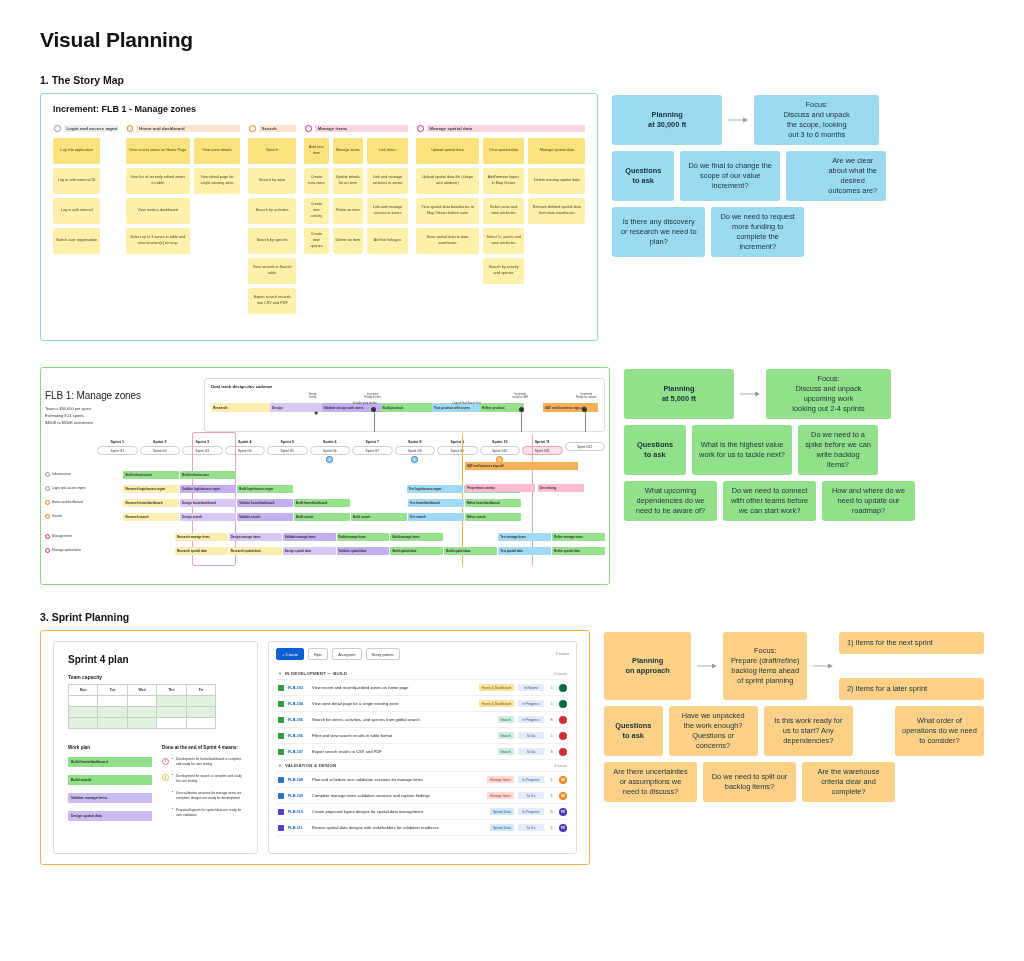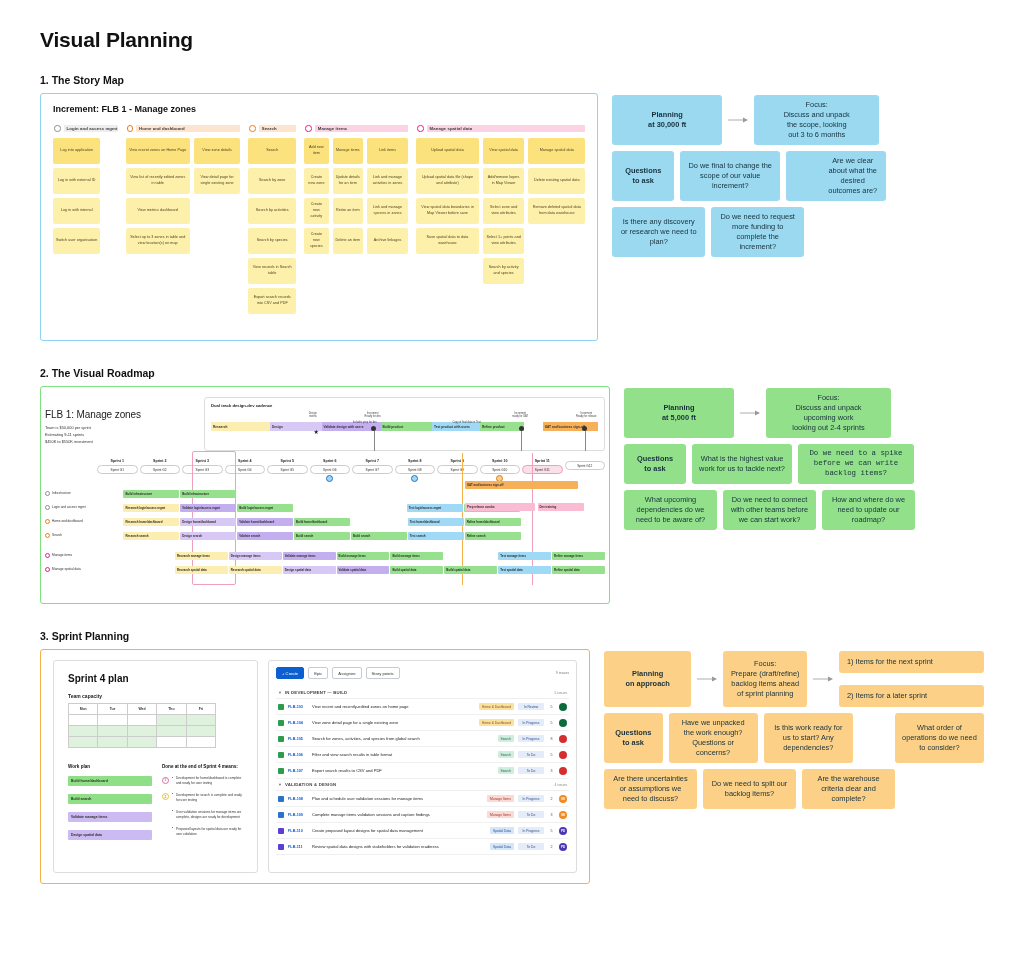--- a/index.html
+++ b/index.html
@@ -295,21 +295,20 @@
           </div>
           <div class="flow-row">
             <div class="fbox b-blue" style="width: 93px;">Is there any discovery or research we need to plan?</div>
             <div class="fbox b-blue" style="width: 93px;">Do we need to request more funding to complete the increment?</div>
           </div>
         </div>
     </div>
   </div>
 
   <div id="sec2">
-    <div class="section-label">2. The Visual Roadmap</div>
     <div class="sec-row">
       <div class="panel panel-green roadmap">
         <div class="rm-top">
           <div class="rm-left">
             <div class="rm-title">FLB 1: Manage zones</div>
             <div class="rm-meta" id="rm-meta">
                 <div>Team is $50,000 per sprint</div>
                 <div>Estimating 9-11 sprints</div>
                 <div>$450K to $550K investment</div>
               </div>
@@ -506,21 +505,21 @@
               <svg viewBox="0 0 20 10">
                 <line x1="0" y1="5" x2="15" y2="5" stroke="#999" stroke-width="0.8"></line>
                 <polygon points="15,2.6 20,5 15,7.4" fill="#999"></polygon>
               </svg>
             </div>
             <div class="fbox b-green" style="width: 125px;">Focus:<br>Discuss and unpack<br>upcoming work<br>looking out 2-4 sprints</div>
           </div>
           <div class="flow-row">
             <div class="fbox bold b-green" style="width: 62px;">Questions<br>to ask</div>
             <div class="fbox b-green" style="width: 100px;">What is the highest value work for us to tackle next?</div>
-            <div class="fbox b-green" style="width: 116px; font-family: Liberation Mono, monospace;">Do we need to a spike before we can write backlog items?</div>
+            <div class="fbox b-green" style="width: 80px;">Do we need to a spike before we can write backlog items?</div>
           </div>
           <div class="flow-row">
             <div class="fbox b-green" style="width: 93px;">What upcoming dependencies do we need to be aware of?</div>
             <div class="fbox b-green" style="width: 93px;">Do we need to connect with other teams before we can start work?</div>
             <div class="fbox b-green" style="width: 93px;">How and where do we need to update our roadmap?</div>
           </div>
         </div>
     </div>
   </div>
 
@@ -713,21 +712,21 @@
                 <polygon points="15,2.6 20,5 15,7.4" fill="#999"></polygon>
               </svg>
             </div>
             <div class="fbox b-orange" style="width: 105px;">Focus:<br>Prepare (draft/refine)<br>backlog items ahead<br>of sprint planning</div>
             <div class="arrow">
               <svg viewBox="0 0 20 10">
                 <line x1="0" y1="5" x2="15" y2="5" stroke="#999" stroke-width="0.8"></line>
                 <polygon points="15,2.6 20,5 15,7.4" fill="#999"></polygon>
               </svg>
             </div>
-            <div style="display: flex; flex-direction: column; gap: 12px; justify-content: center;">
+            <div style="display: flex; flex-direction: column; gap: 24px; justify-content: center;">
               <div class="fbox b-orange" style="width: 145px; padding: 6px 8px; justify-content: flex-start;">1) Items for the next sprint</div>
               <div class="fbox b-orange" style="width: 145px; padding: 6px 8px; justify-content: flex-start;">2) Items for a later sprint</div>
             </div>
           </div>
           <div class="flow-row">
             <div class="fbox bold b-orange" style="width: 62px;">Questions<br>to ask</div>
             <div class="fbox b-orange" style="width: 95px;">Have we unpacked the work enough? Questions or concerns?</div>
             <div class="fbox b-orange" style="width: 95px;">Is this work ready for us to start? Any dependencies?</div>
             <div class="fbox b-orange" style="width: 95px; margin-left: 36px;">What order of operations do we need to consider?</div>
           </div>

